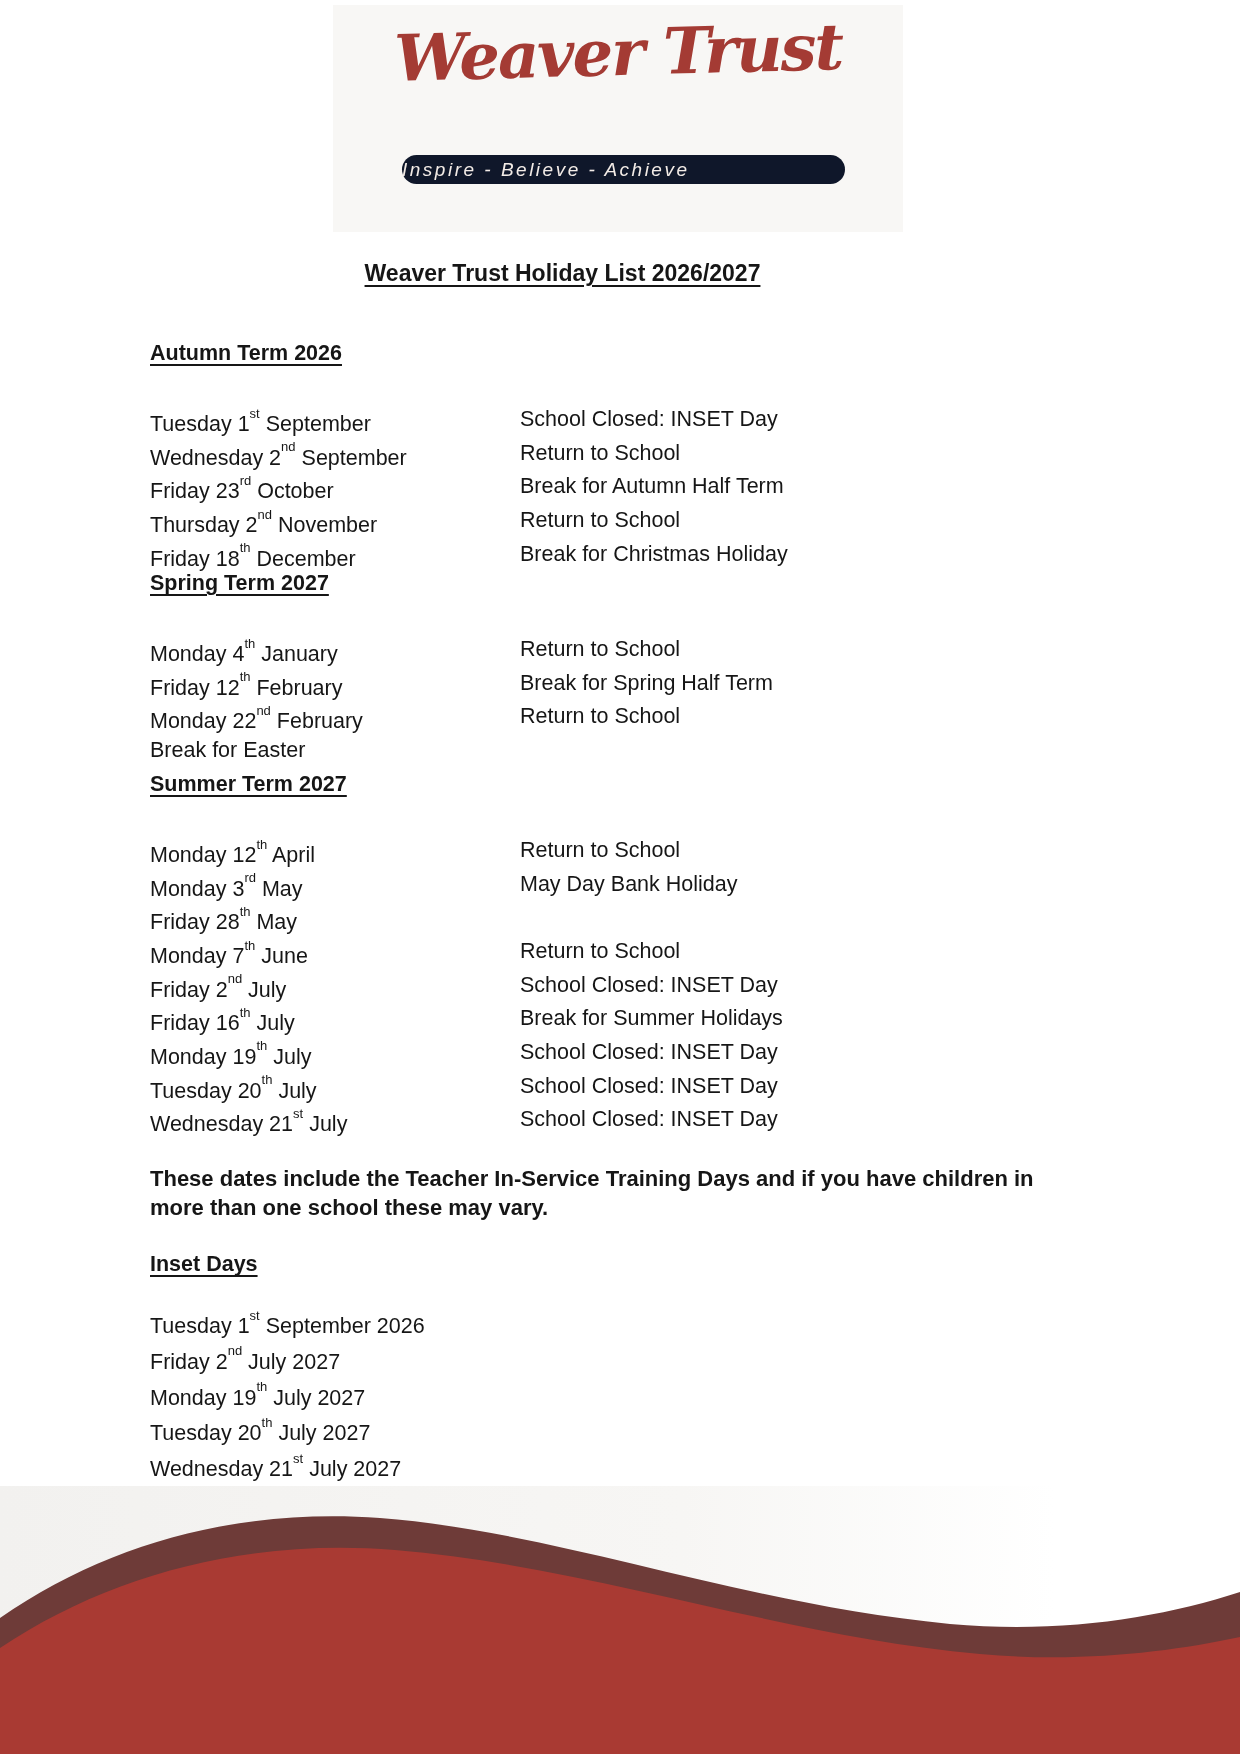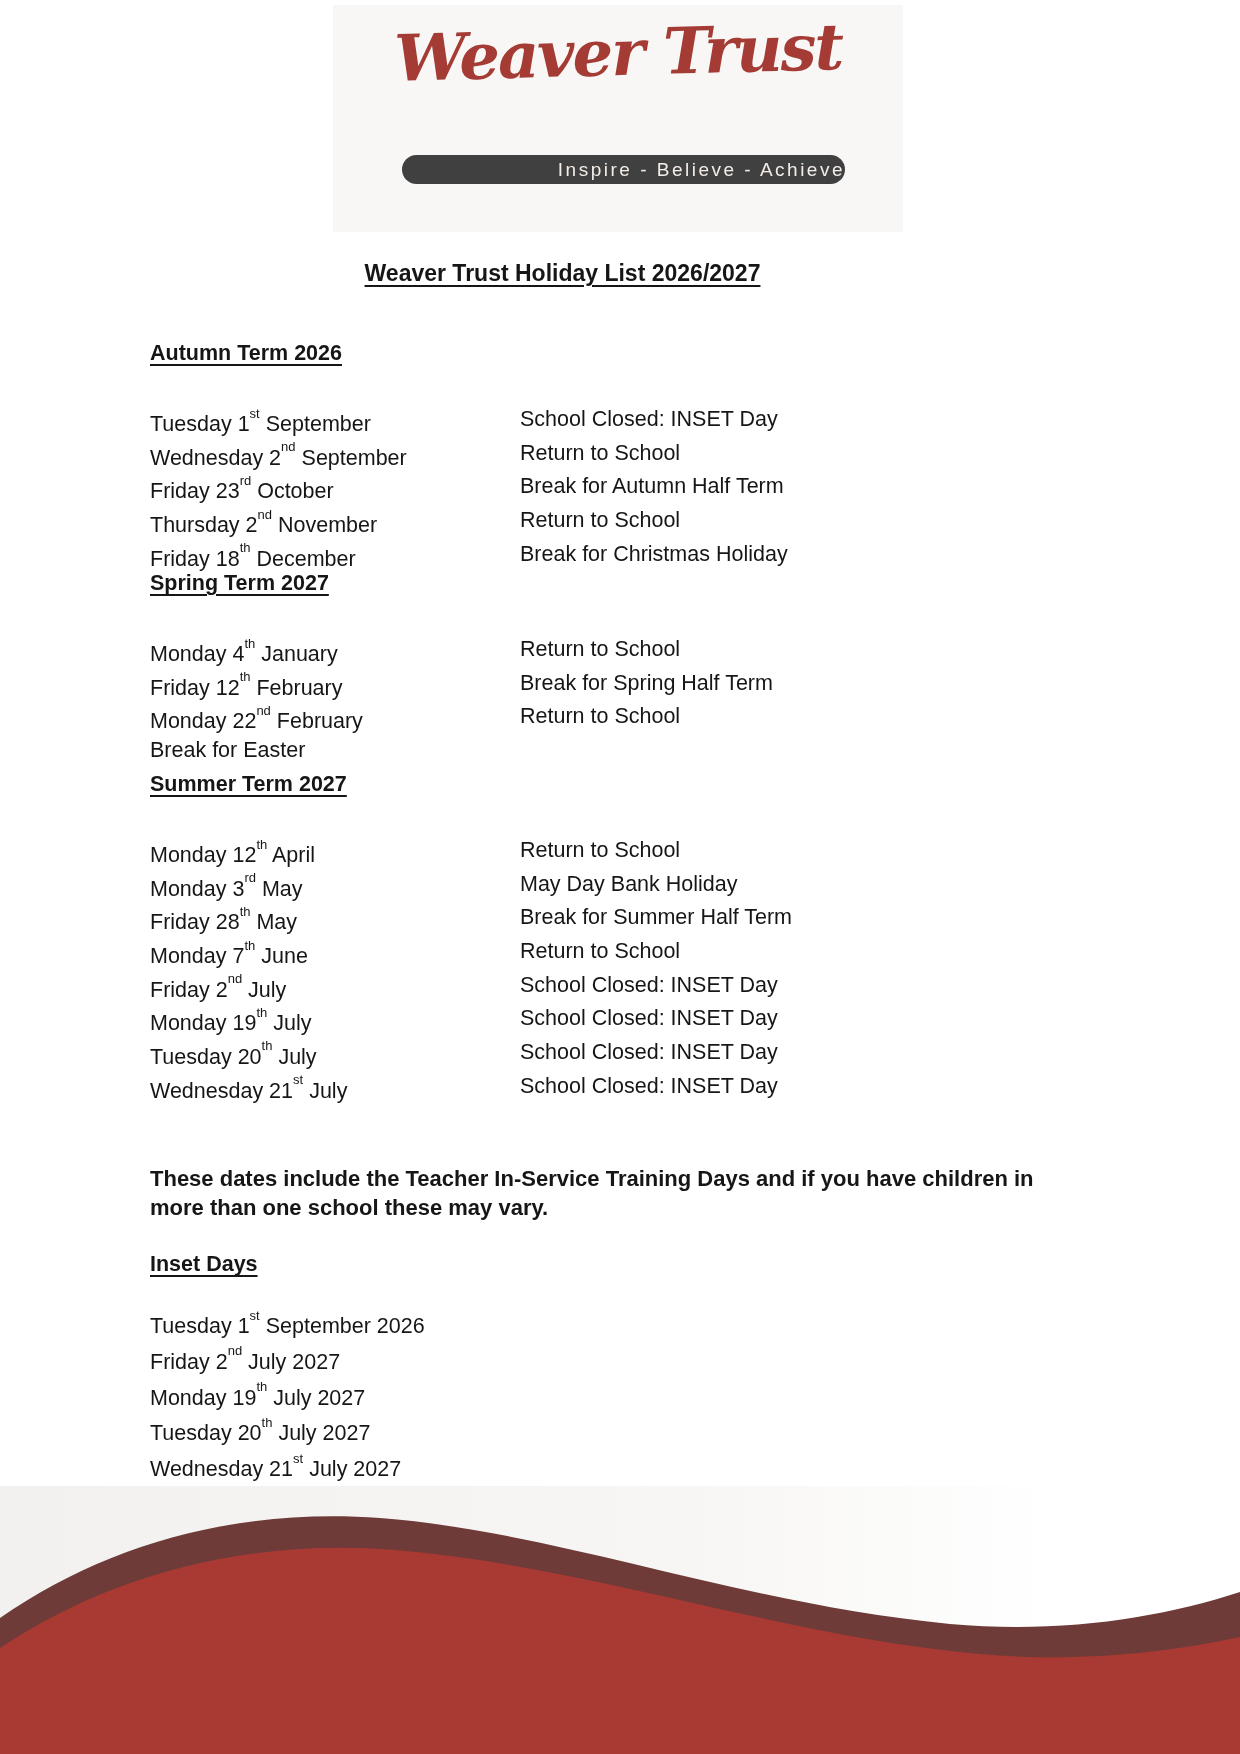--- a/index.html
+++ b/index.html
@@ -5,22 +5,22 @@
   html,body{margin:0;padding:0;}
   body{width:1240px;height:1754px;background:#ffffff;position:relative;overflow:hidden;
        font-family:"Liberation Sans",sans-serif;color:#161616;}
 
   
   .logo-box{position:absolute;left:333px;top:5px;width:570px;height:227px;background:#f8f7f5;}
   .brand{margin:0;padding-top:14px;text-align:center;
          font-family:"DejaVu Serif",serif;font-style:italic;font-weight:bold;
          font-size:64px;line-height:1.05;letter-spacing:-2px;color:#a43b34;
          transform:rotate(-1.5deg);}
-  .banner{position:absolute;left:69px;top:150px;width:443px;height:29px;background:#404040;
-          border-radius:15px;display:flex;align-items:center;justify-content:flex-end;}
+  .banner{position:absolute;left:69px;top:150px;width:443px;height:29px;background:#0f172a;
+          border-radius:15px;display:flex;align-items:center;justify-content:flex-start;font-style:italic;}
   .banner span{font-size:19px;letter-spacing:2.5px;color:#f3ece7;}
 
   
   .doc-title{position:absolute;left:150px;top:254px;width:825px;text-align:center;
              font-size:23px;font-weight:bold;text-decoration:underline;
              text-decoration-thickness:2px;text-underline-offset:4px;margin-top:6px;}
 
   
   .section{position:absolute;left:150px;width:950px;}
   .sec0{top:340px;} .sec1{top:570px;} .sec2{top:771px;}
@@ -108,29 +108,32 @@
         <div class="row">
     <div class="date-cell"><span class="d1">Monday 12</span><sup class="ord">th</sup><span class="d2"> April</span></div>
     <div class="event-cell">Return to School</div>
   </div>
         <div class="row">
     <div class="date-cell"><span class="d1">Monday 3</span><sup class="ord">rd</sup><span class="d2"> May</span></div>
     <div class="event-cell">May Day Bank Holiday</div>
   </div>
         <div class="row">
     <div class="date-cell"><span class="d1">Friday 28</span><sup class="ord">th</sup><span class="d2"> May</span></div>
-    <div class="event-cell">Break for Summer Half Term</div>
   </div>
         <div class="row">
     <div class="date-cell"><span class="d1">Monday 7</span><sup class="ord">th</sup><span class="d2"> June</span></div>
     <div class="event-cell">Return to School</div>
   </div>
         <div class="row">
     <div class="date-cell"><span class="d1">Friday 2</span><sup class="ord">nd</sup><span class="d2"> July</span></div>
     <div class="event-cell">School Closed: INSET Day</div>
+  </div>
+        <div class="row">
+    <div class="date-cell"><span class="d1">Friday 16</span><sup class="ord">th</sup><span class="d2"> July</span></div>
+    <div class="event-cell">Break for Summer Holidays</div>
   </div>
         <div class="row">
     <div class="date-cell"><span class="d1">Monday 19</span><sup class="ord">th</sup><span class="d2"> July</span></div>
     <div class="event-cell">School Closed: INSET Day</div>
   </div>
         <div class="row">
     <div class="date-cell"><span class="d1">Tuesday 20</span><sup class="ord">th</sup><span class="d2"> July</span></div>
     <div class="event-cell">School Closed: INSET Day</div>
   </div>
         <div class="row">

